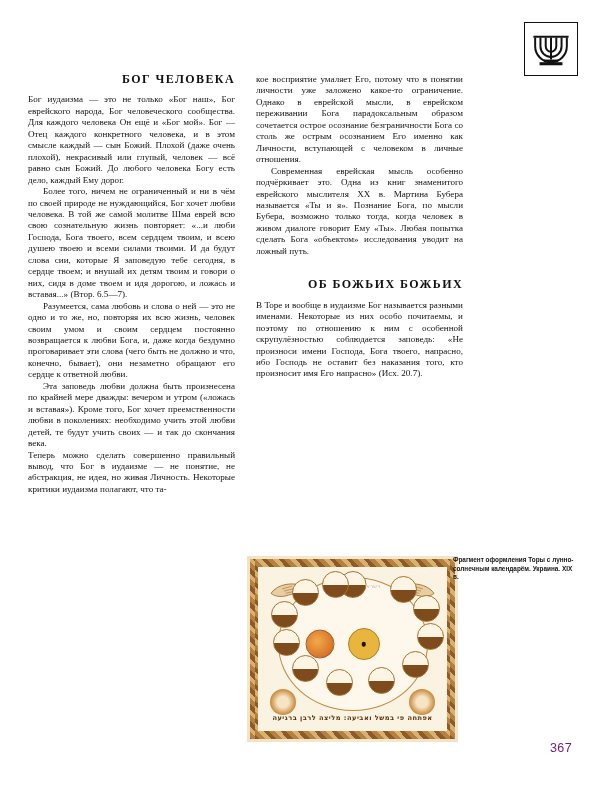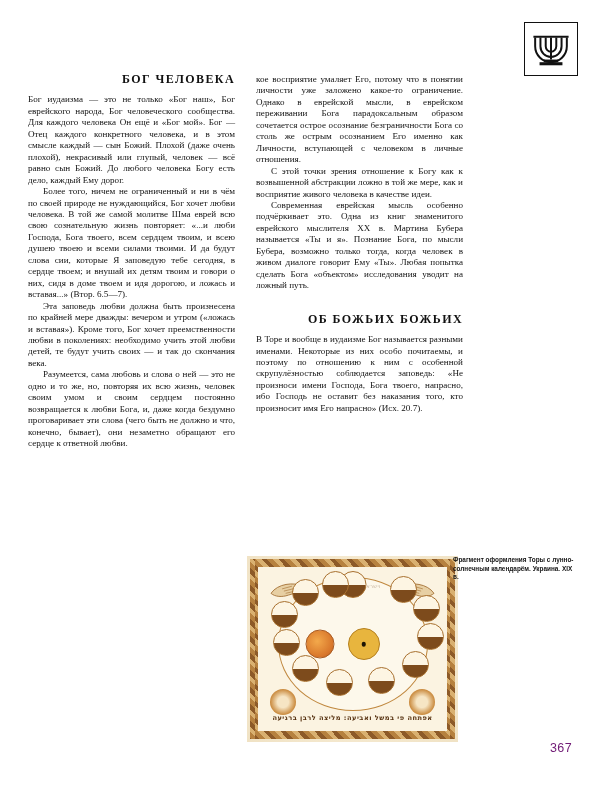--- a/index.html
+++ b/index.html
@@ -251,28 +251,28 @@
       </g>
       <rect x="34" y="74" width="32" height="6" fill="#111"></rect>
       <rect x="24" y="80" width="52" height="7" fill="#111"></rect>
     </svg>
   </div>
 
   <div class="col col-left">
     <h2 class="section">БОГ  ЧЕЛОВЕКА</h2>
     <p class="para noindent">Бог иудаизма — это не только «Бог наш», Бог еврейского народа, Бог человеческого сообщества. Для каждого человека Он ещё и «Бог мой». Бог — Отец каждого конкретного человека, и в этом смысле каждый — сын Божий. Плохой (даже очень плохой), некрасивый или глупый, человек — всё равно сын Божий. До любого человека Богу есть дело, каждый Ему дорог.</p>
     <p class="para">Более того, ничем не ограниченный и ни в чём по своей природе не нуждающийся, Бог хочет любви человека. В той же самой молитве Шма еврей всю свою сознательную жизнь повторяет: «...и люби Господа, Бога твоего, всем сердцем твоим, и всею душею твоею и всеми силами твоими. И да будут слова сии, которые Я заповедую тебе сегодня, в сердце твоем; и внушай их детям твоим и говори о них, сидя в доме твоем и идя дорогою, и ложась и вставая...» (Втор. 6.5—7).</p>
+    <p class="para">Разумеется, сама любовь и слова о ней — это не одно и то же, но, повторяя их всю жизнь, человек своим умом и своим сердцем постоянно возвращается к любви Бога, и, даже когда бездумно проговаривает эти слова (чего быть не должно и что, конечно, бывает), они незаметно обращают его сердце к ответной любви.</p>
     <p class="para">Эта заповедь любви должна быть произнесена по крайней мере дважды: вечером и утром («ложась и вставая»). Кроме того, Бог хочет преемственности любви в поколениях: необходимо учить этой любви детей, те будут учить своих — и так до скончания века.</p>
-    <p class="para">Разумеется, сама любовь и слова о ней — это не одно и то же, но, повторяя их всю жизнь, человек своим умом и своим сердцем постоянно возвращается к любви Бога, и, даже когда бездумно проговаривает эти слова (чего быть не должно и что, конечно, бывает), они незаметно обращают его сердце к ответной любви.</p>
-
+
+    <p class="para noindent">Теперь можно сделать совершенно правильный вывод, что Бог в иудаизме — не понятие, не абстракция, не идея, но живая Личность. Некоторые критики иудаизма полагают, что та-</p>
   </div>
 
   <div class="col col-right">
     <p class="para noindent">кое восприятие умаляет Его, потому что в понятии личности уже заложено какое-то ограничение. Однако в еврейской мысли, в еврейском переживании Бога парадоксальным образом сочетается острое осознание безграничности Бога со столь же острым осознанием Его именно как Личности, вступающей с человеком в личные отношения.</p>
-    <p class="para">С этой точки зрения отношение к Богу как к возвышенной абстракции ложно в той же мере, как и восприятие живого человека в качестве идеи.</p>
     <p class="para">Современная еврейская мысль особенно подчёркивает это. Одна из книг знаменитого еврейского мыслителя XX в. Мартина Бубера называется «Ты и я». Познание Бога, по мысли Бубера, возможно только тогда, когда человек в живом диалоге говорит Ему «Ты». Любая попытка сделать Бога «объектом» исследования уводит на ложный путь.</p>
 
     <h2 class="section spaced-top">ОБ  БОЖЬИХ  БОЖЬИХ</h2>
     <p class="para noindent">В Торе и вообще в иудаизме Бог называется разными именами. Некоторые из них особо почитаемы, и поэтому по отношению к ним с особенной скрупулёзностью соблюдается заповедь: «Не произноси имени Господа, Бога твоего, напрасно, ибо Господь не оставит без наказания того, кто произносит имя Его напрасно» (Исх. 20.7).</p>
   </div>
 
   <div class="figure">
     <div class="art">
       <div class="art-border"></div>
       <div class="art-inner">

